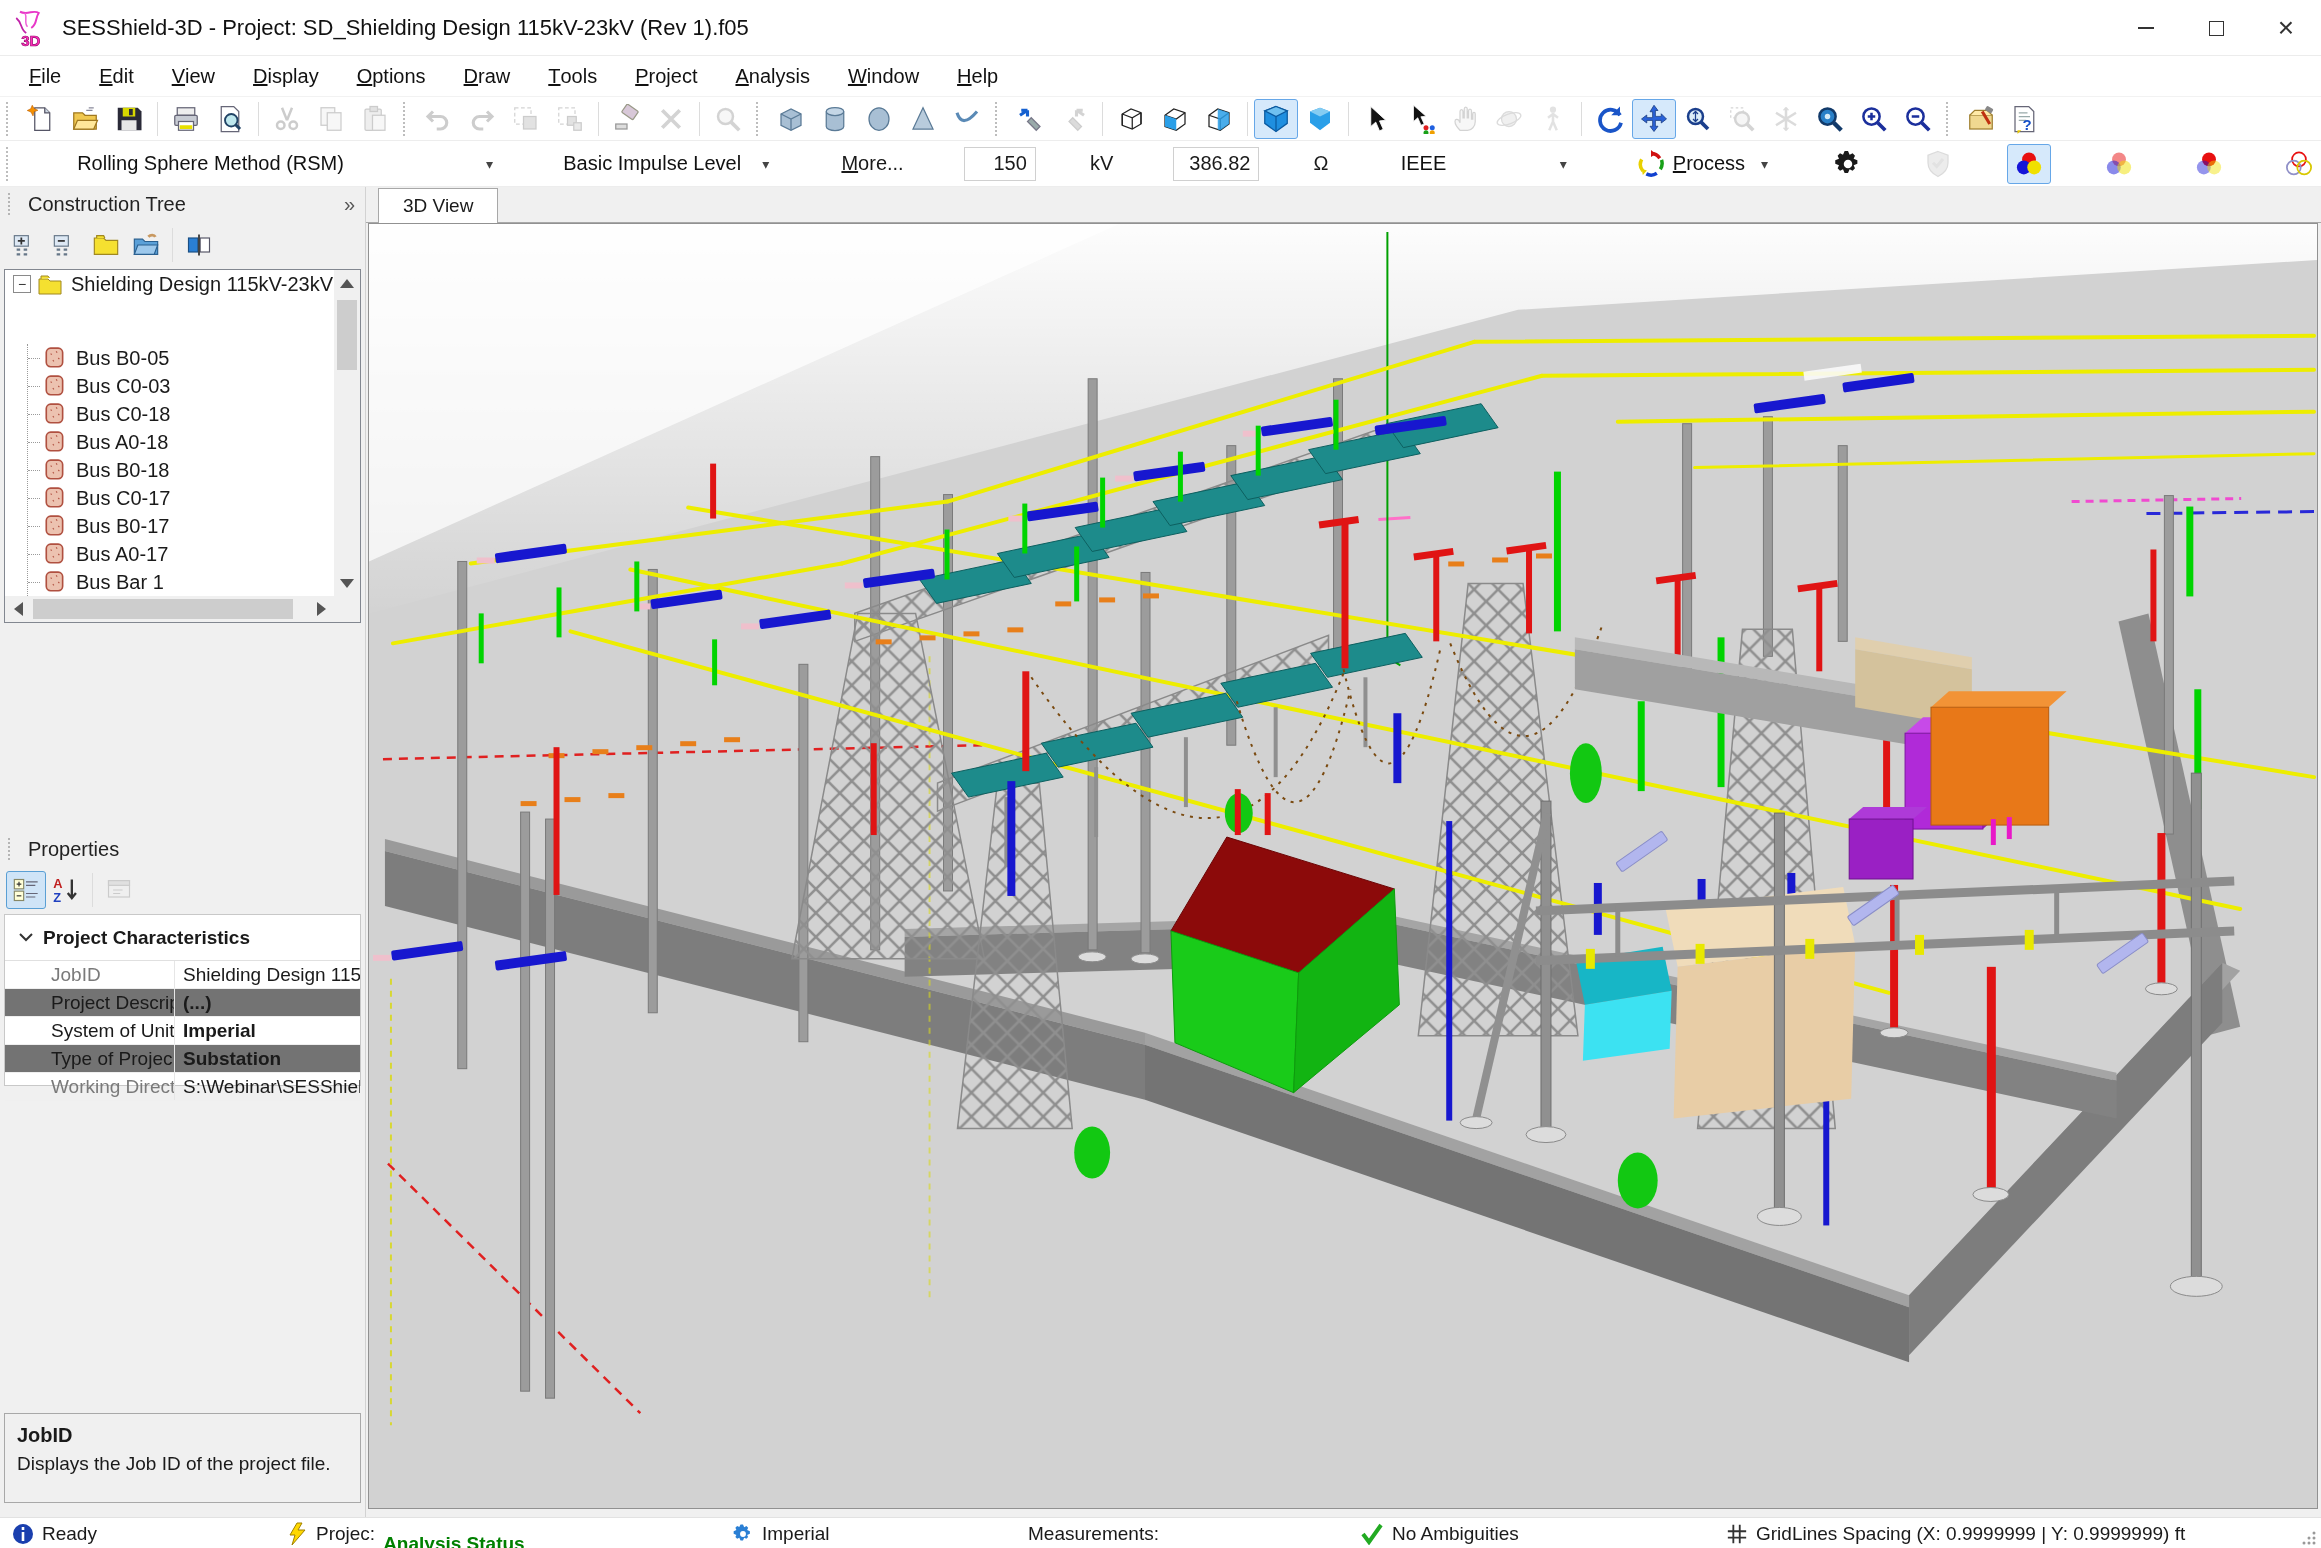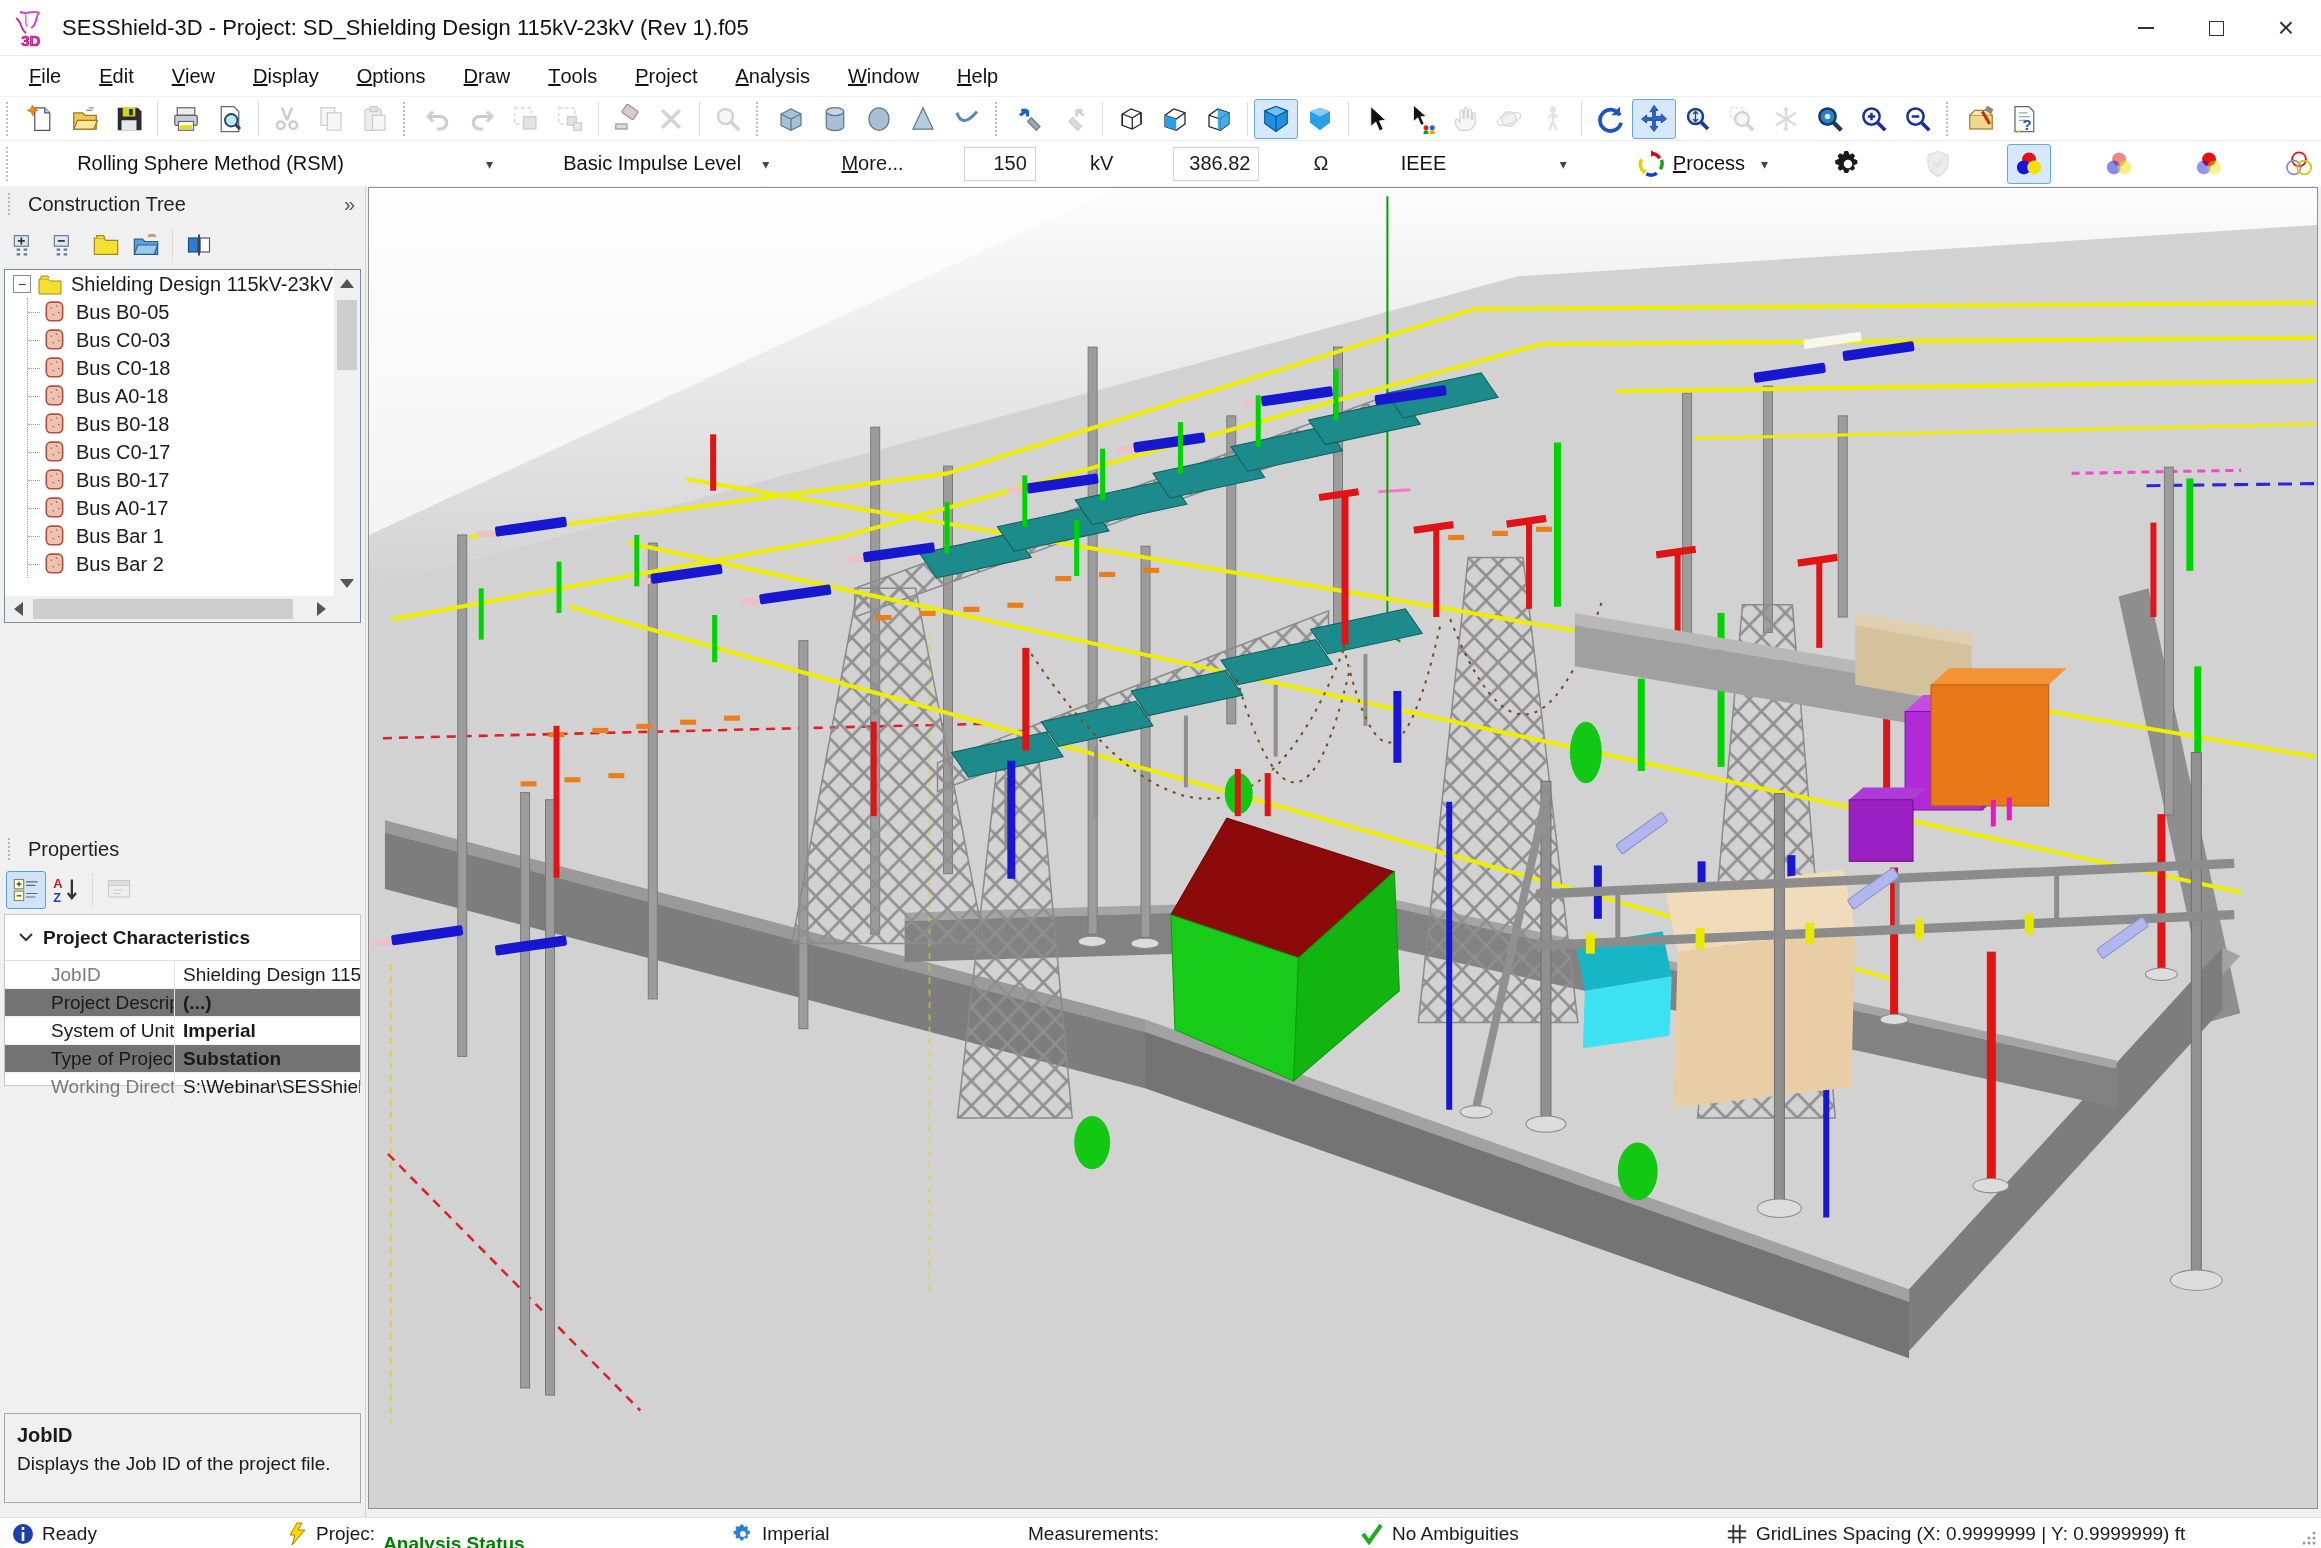--- a/index.html
+++ b/index.html
@@ -53,21 +53,21 @@
   .mtb.sel { background:#cfe4f7; border:1px solid #5a9fd4; }
   .mtb.dis { opacity:.42; filter:grayscale(1); }
 
   .treebox { position:absolute; left:4px; right:4px; top:82px; height:354px; background:#fff;
     border:1px solid #828790; overflow:hidden; }
   .treerow { height:28px; display:flex; align-items:center; font-size:20px; white-space:nowrap; }
   .rootrow { padding-left:8px; }
   .expander { width:18px; height:18px; border:1px solid #8a8a8a; background:#fff; display:flex;
     align-items:center; justify-content:center; font-size:14px; color:#333; margin-right:6px; flex:0 0 auto; }
   .ticon { width:26px; height:24px; margin-right:8px; flex:0 0 auto; }
-  .childwrap { margin-left:22px; border-left:1px dotted #9a9a9a; }
+  .childwrap { margin-left:22px; border-left:1px dotted #9a9a9a;margin-top:46px; }
   .childrow { padding-left:14px; position:relative; }
   .childrow::before { content:""; position:absolute; left:0; top:14px; width:12px; border-top:1px dotted #9a9a9a; }
   .vscroll { position:absolute; top:0; right:0; bottom:26px; width:26px; background:#f0f0f0; }
   .hscroll { position:absolute; left:0; right:26px; bottom:0; height:26px; background:#f0f0f0; }
   .sbtn { position:absolute; width:26px; height:26px; display:flex; align-items:center; justify-content:center; }
   .thumbv { position:absolute; left:3px; width:20px; background:#cdcdcd; }
   .thumbh { position:absolute; top:3px; height:20px; background:#cdcdcd; }
   .arr { width:0; height:0; }
   .arr.up { border-left:7px solid transparent; border-right:7px solid transparent; border-bottom:9px solid #555; }
   .arr.dn { border-left:7px solid transparent; border-right:7px solid transparent; border-top:9px solid #555; }
@@ -716,20 +716,23 @@
       </div>
     </div>
 
     <div class="descbox">
       <div class="dtitle">JobID</div>
       <div class="dtext">Displays the Job ID of the project file.</div>
     </div>
   </div>
 
   <div class="viewport">
+    <div class="tabstrip">
+      <div class="tab3d">3D View</div>
+    </div>
     <div class="canvaswrap">
       <div class="canvas">
         <svg viewBox="368 222 1953 1286" preserveAspectRatio="none">
           <defs>
             <linearGradient id="sky" x1="368" y1="222" x2="368" y2="620" gradientUnits="userSpaceOnUse">
               <stop offset="0" stop-color="#ffffff" stop-opacity=".95"></stop>
               <stop offset="1" stop-color="#ffffff" stop-opacity="0"></stop>
             </linearGradient>
             <pattern id="truss" width="24" height="24" patternUnits="userSpaceOnUse">
               <path d="M0 0L24 24M24 0L0 24" stroke="#8f8f8f" stroke-width="2.6"></path>

